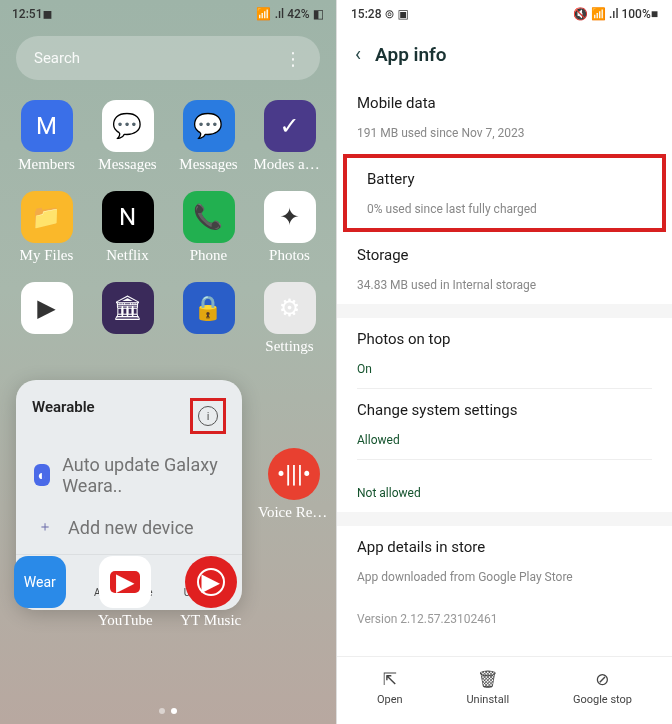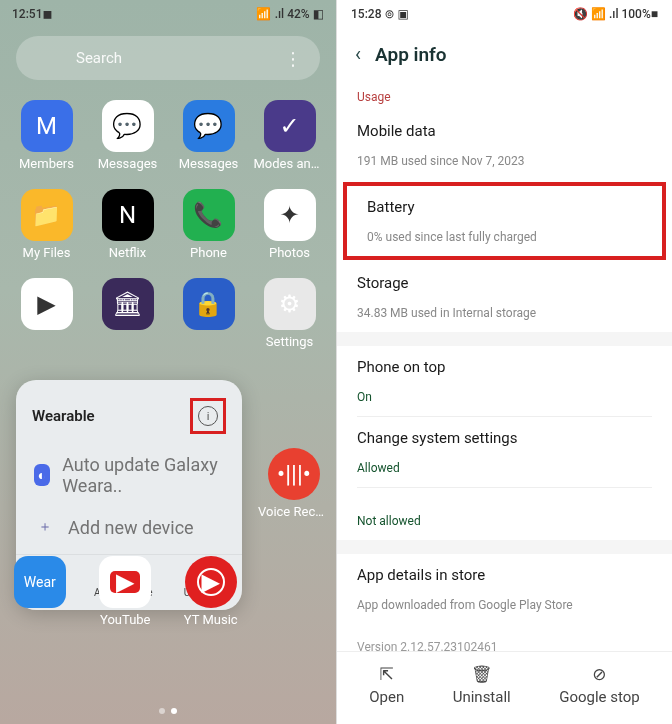--- a/index.html
+++ b/index.html
@@ -8,32 +8,32 @@
 .left { width: 336px; height: 724px; background: linear-gradient(180deg, #9eb4a8 0%, #a8b8ac 40%, #b8a8a0 100%); }
 .right { width: 336px; height: 724px; background: #fff; border-left: 1px solid #ddd; }
 
 
 .status-bar { height: 28px; padding: 4px 12px; display: flex; justify-content: space-between; align-items: center; color: #333; font-size: 12px; font-weight: 500; }
 .status-left { display: flex; align-items: center; gap: 0; }
 .status-right { display: flex; align-items: center; gap: 3px; }
 
 
 .search-bar { margin: 8px 16px; height: 44px; background: rgba(255,255,255,0.25); border-radius: 22px; display: flex; align-items: center; padding: 0 18px; }
-.search-placeholder { color: rgba(255,255,255,0.9); font-size: 15px; flex: 1; margin-left: 42px; }
+.search-placeholder { color: rgba(255,255,255,0.9); font-size: 15px; flex: 1; }
 .more-icon { color: rgba(255,255,255,0.9); font-size: 18px; }
 
 
 .app-grid { padding: 12px 8px; display: grid; grid-template-columns: repeat(4, 1fr); gap: 18px 4px; }
 .app { display: flex; flex-direction: column; align-items: center; gap: 4px; }
 .app-icon { width: 52px; height: 52px; border-radius: 14px; display: flex; align-items: center; justify-content: center; font-size: 24px; color: #fff; }
-.app-label { font-size: 13px; color: #fff; text-align: right; max-width: 72px; white-space: nowrap; overflow: hidden; text-overflow: ellipsis; }
+.app-label { font-size: 15px; color: #fff; text-align: right; max-width: 72px; white-space: nowrap; overflow: hidden; text-overflow: ellipsis; font-family: Liberation Serif, serif; }
 
 
 .popup { position: absolute; left: 16px; top: 380px; width: 226px; background: rgba(235,238,240,0.96); border-radius: 20px; padding: 12px 0 8px; box-shadow: 0 4px 20px rgba(0,0,0,0.2); }
-.popup-header { display: flex; align-items: center; justify-content: space-between; padding: 6px 16px 10px; }
+.popup-header { display: flex; justify-content: space-between; padding: 6px 16px 10px; }
 .popup-title { font-size: 15px; font-weight: 600; color: #222; }
 .info-btn { width: 36px; height: 36px; border: 3px solid #d82020; display: flex; align-items: center; justify-content: center; }
 .info-circle { width: 20px; height: 20px; border: 1.5px solid #555; border-radius: 50%; display: flex; align-items: center; justify-content: center; font-size: 11px; color: #555; }
 .popup-item { display: flex; align-items: center; gap: 12px; padding: 10px 18px; }
 .popup-item-icon { width: 22px; height: 22px; border-radius: 6px; display: flex; align-items: center; justify-content: center; font-size: 14px; }
 .popup-item-text { font-size: 18px; color: #737373; }
 .popup-actions { display: flex; justify-content: space-around; padding: 10px 4px 4px; border-top: 1px solid rgba(0,0,0,0.06); margin-top: 6px; }
 .popup-action { display: flex; flex-direction: column; align-items: center; gap: 3px; }
 .popup-action-icon { font-size: 16px; color: #444; }
 .popup-action-label { font-size: 10px; color: #444; }
@@ -52,21 +52,21 @@
 .setting-title { font-size: 15px; color: #1a1a1a; }
 .setting-sub { font-size: 12px; color: #888; margin-top: 14px; }
 .setting-sub.teal { color: #14532d; }
 .divider { height: 1px; background: #eee; margin: 0 20px; }
 .gap { height: 14px; background: #f5f5f5; }
 .highlight-box { border: 4px solid #d82020; margin: 2px 6px; }
 .version { padding: 16px 20px; font-size: 12px; color: #999; }
 .bottom-bar { position: absolute; bottom: 0; left: 0; right: 0; display: flex; justify-content: space-around; padding: 12px 8px 18px; border-top: 1px solid #eee; background: #fff; }
 .bottom-action { display: flex; flex-direction: column; align-items: center; gap: 4px; }
 .bottom-icon { font-size: 17px; color: #444; }
-.bottom-label { font-size: 15px; color: #444; }
+.bottom-label { font-size: 11px; color: #444; }
 </style>
 </head>
 <body>
 
 <div class="screen left">
   <div class="status-bar">
     <div class="status-left">
         <span>12:51</span> 
         <span>◼</span>
       </div>
@@ -189,41 +189,40 @@
 
 <div class="screen right">
   <div class="r-status">
     <div><span>15:28</span> ⊚ ▣</div>
     <div>🔇 📶 .ıl <span>100%</span>■</div>
   </div>
   <div class="header">
     <span class="back">‹</span>
     <span class="header-title">App info</span>
   </div>
-  <div class="section-label">Usage</div>
   <div id="settings1">
       <div class="setting-item">
         <div class="setting-title">Mobile data</div>
         <div class="setting-sub ">191 MB used since Nov 7, 2023</div>
       </div>
       <div class="highlight-box">
         <div class="setting-item">
           <div class="setting-title">Battery</div>
           <div class="setting-sub ">0% used since last fully charged</div>
         </div>
       </div>
       <div class="setting-item">
         <div class="setting-title">Storage</div>
         <div class="setting-sub ">34.83 MB used in Internal storage</div>
       </div>
     </div>
   <div class="gap"></div>
   <div id="settings2">
       <div class="setting-item">
-        <div class="setting-title">Phone on top</div>
+        <div class="setting-title">Photos on top</div>
         <div class="setting-sub teal">On</div>
       </div>
       <div class="divider"></div>
       <div class="setting-item">
         <div class="setting-title">Change system settings</div>
         <div class="setting-sub teal">Allowed</div>
       </div>
       <div class="divider"></div>
       <div class="setting-item">
         <div class="setting-sub teal">Not allowed</div>

